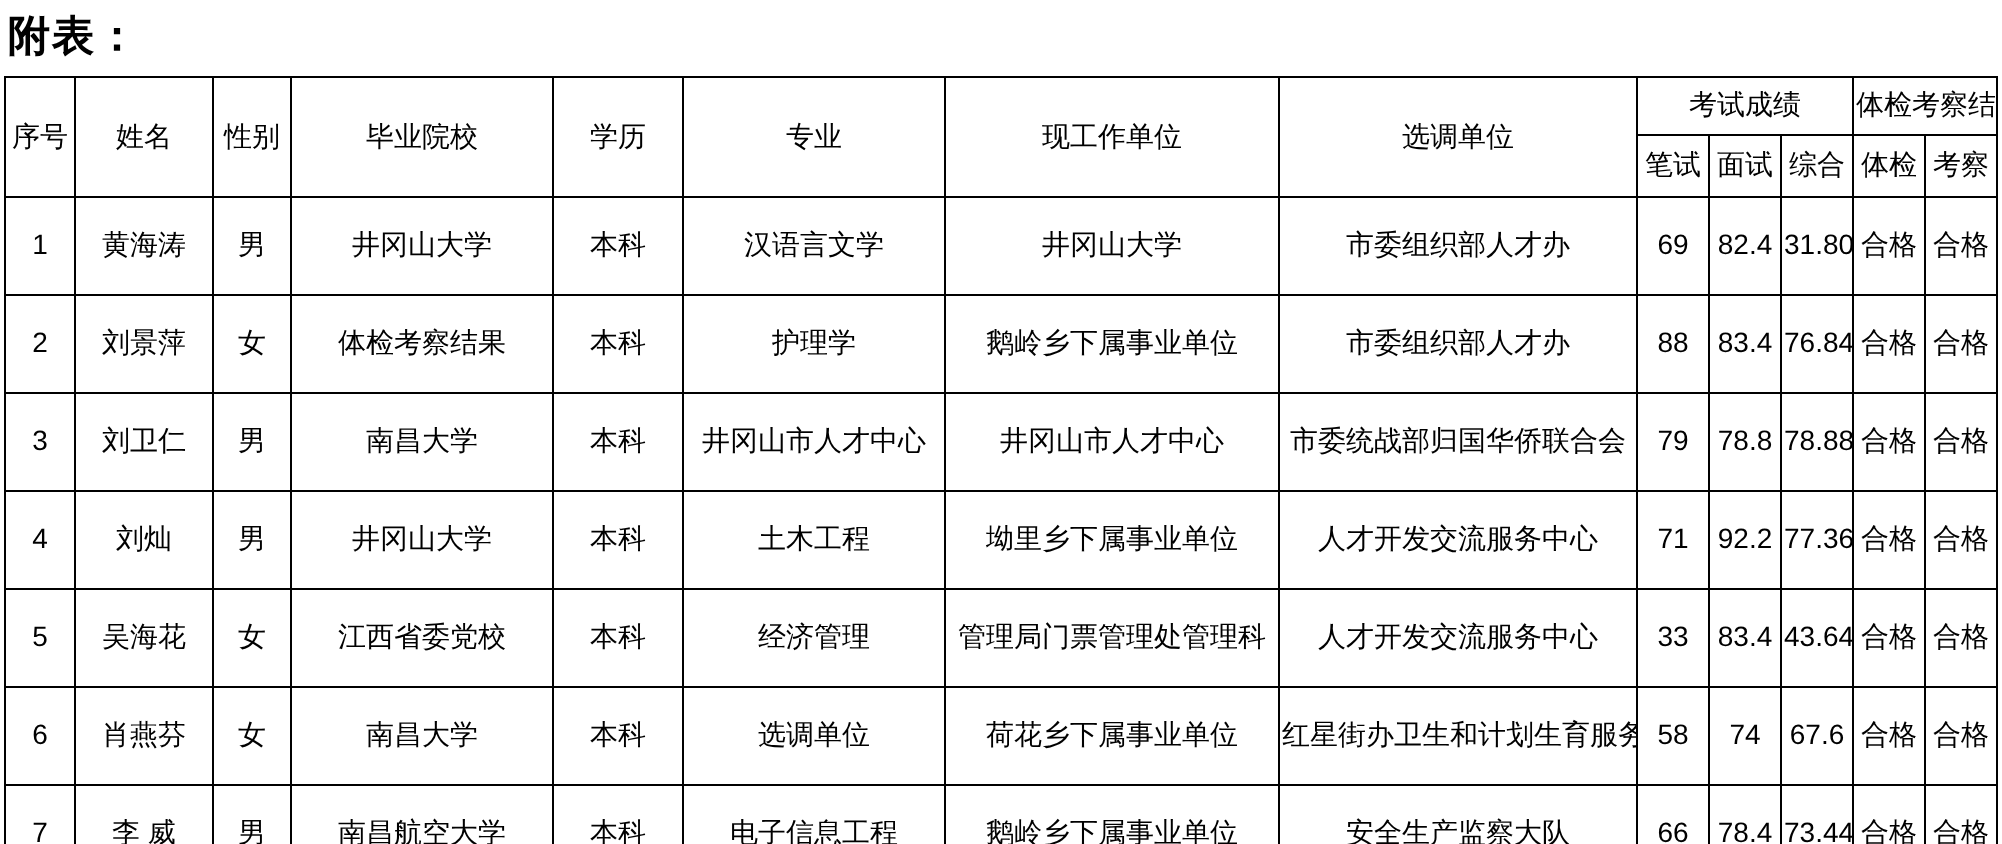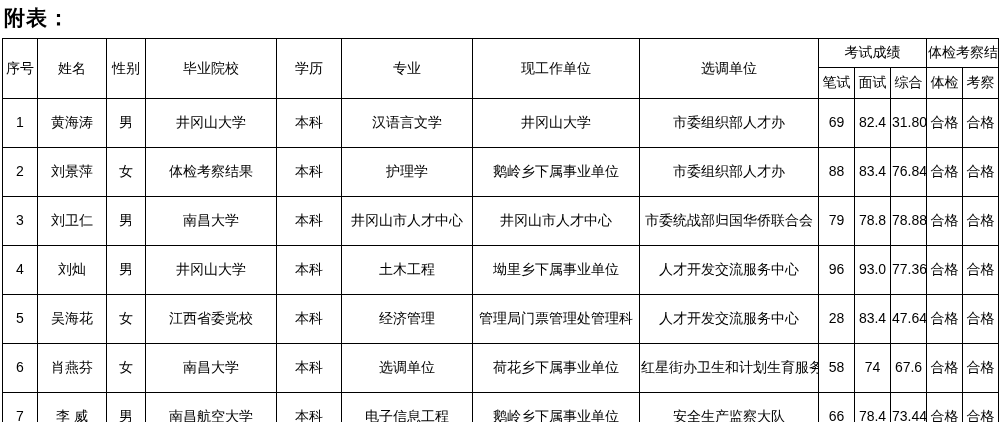--- a/index.html
+++ b/index.html
@@ -163,38 +163,38 @@
       </tr>
       <tr class="row-h">
         <td>4</td>
         <td>刘灿</td>
         <td>男</td>
         <td>井冈山大学</td>
         <td>本科</td>
         <td>土木工程</td>
         <td>坳里乡下属事业单位</td>
         <td class="cell-wrap">人才开发交流服务中心</td>
-        <td>96</td>
-        <td>93.0</td>
+        <td>71</td>
+        <td>92.2</td>
         <td>77.36</td>
         <td>合格</td>
         <td>合格</td>
       </tr>
       <tr class="row-h">
         <td>5</td>
         <td>吴海花</td>
         <td>女</td>
         <td>江西省委党校</td>
         <td>本科</td>
         <td>经济管理</td>
         <td>管理局门票管理处管理科</td>
         <td class="cell-wrap">人才开发交流服务中心</td>
-        <td>28</td>
+        <td>33</td>
         <td>83.4</td>
-        <td>47.64</td>
+        <td>43.64</td>
         <td>合格</td>
         <td>合格</td>
       </tr>
       <tr class="row-h">
         <td>6</td>
         <td>肖燕芬</td>
         <td>女</td>
         <td>南昌大学</td>
         <td>本科</td>
         <td>选调单位</td>

